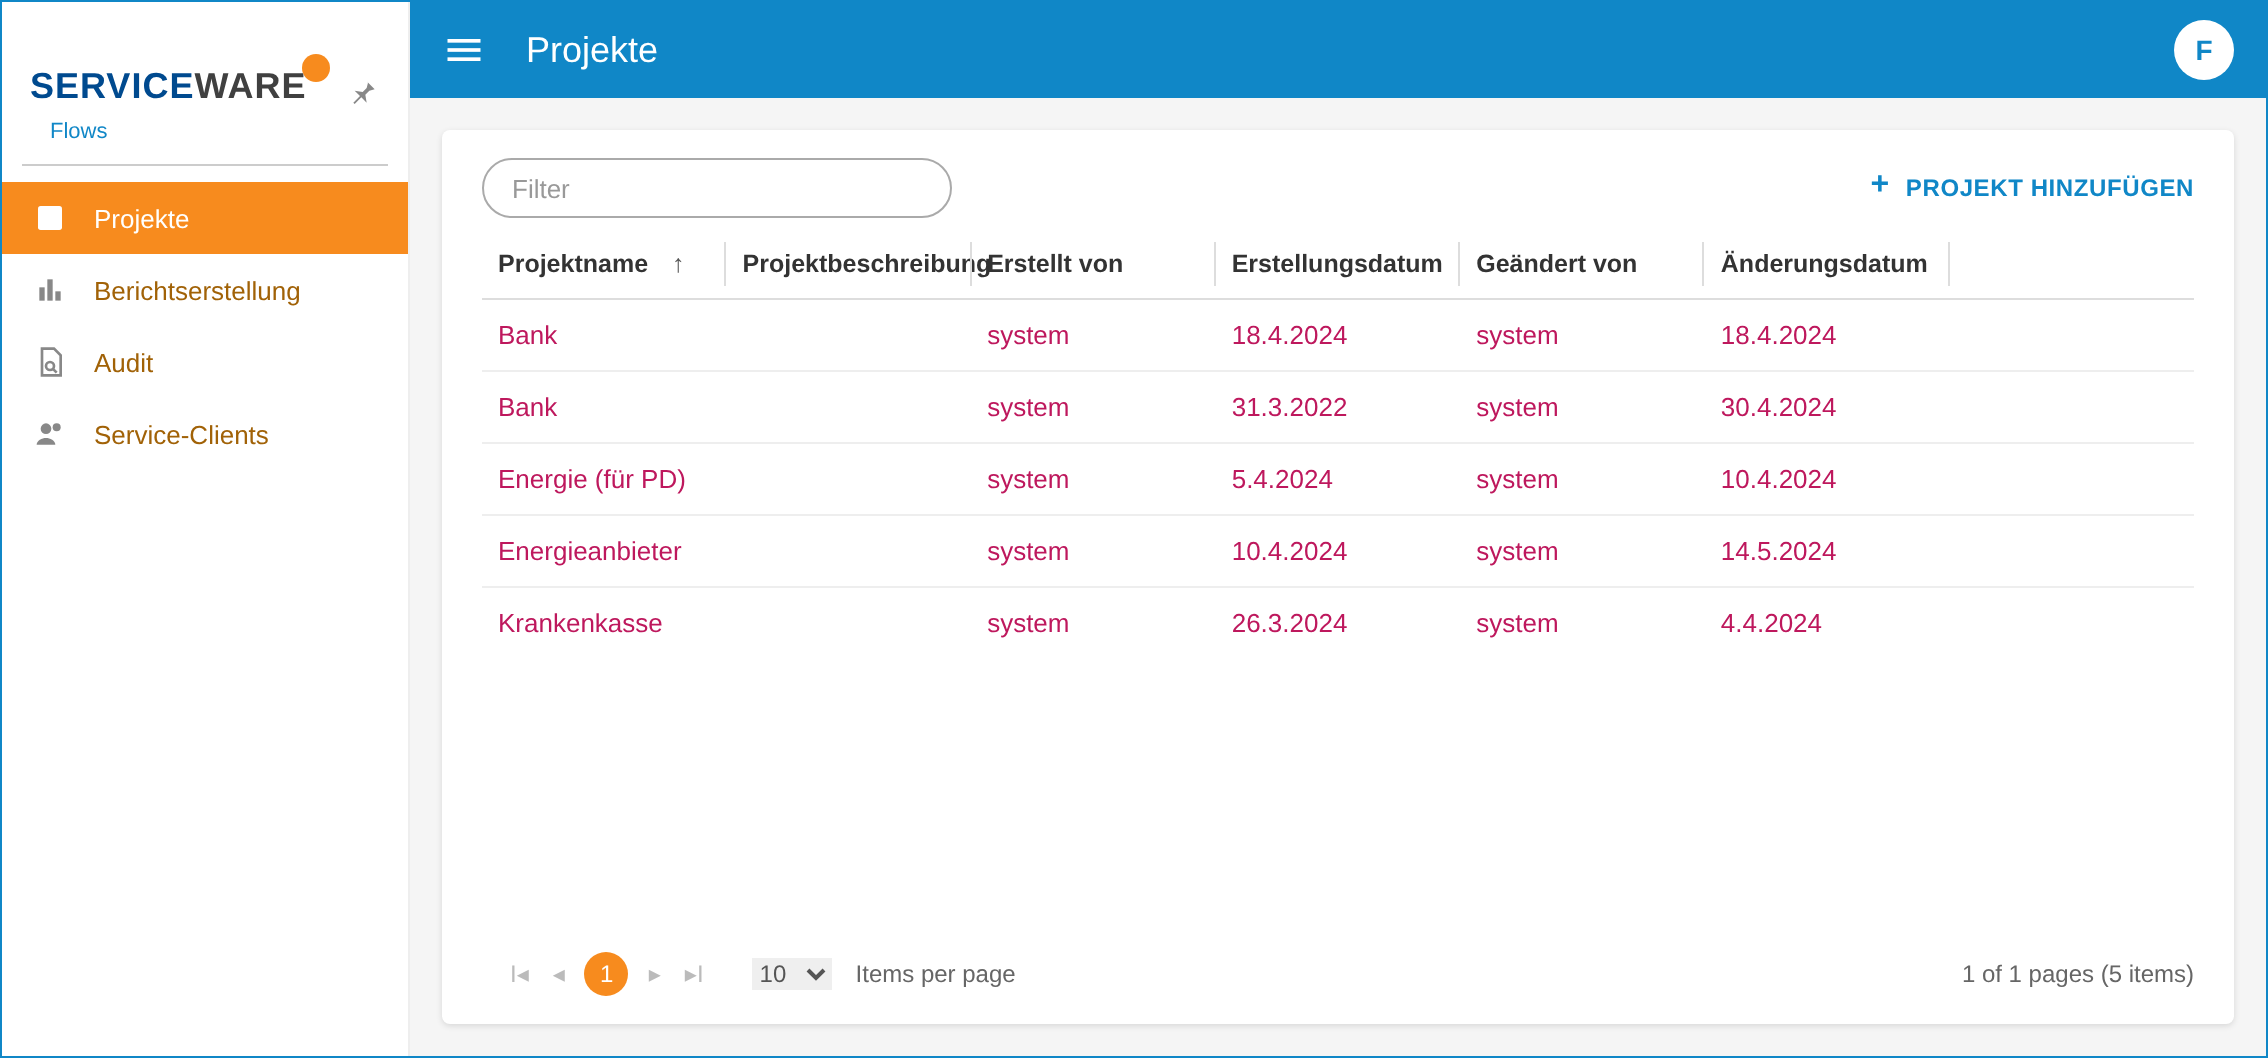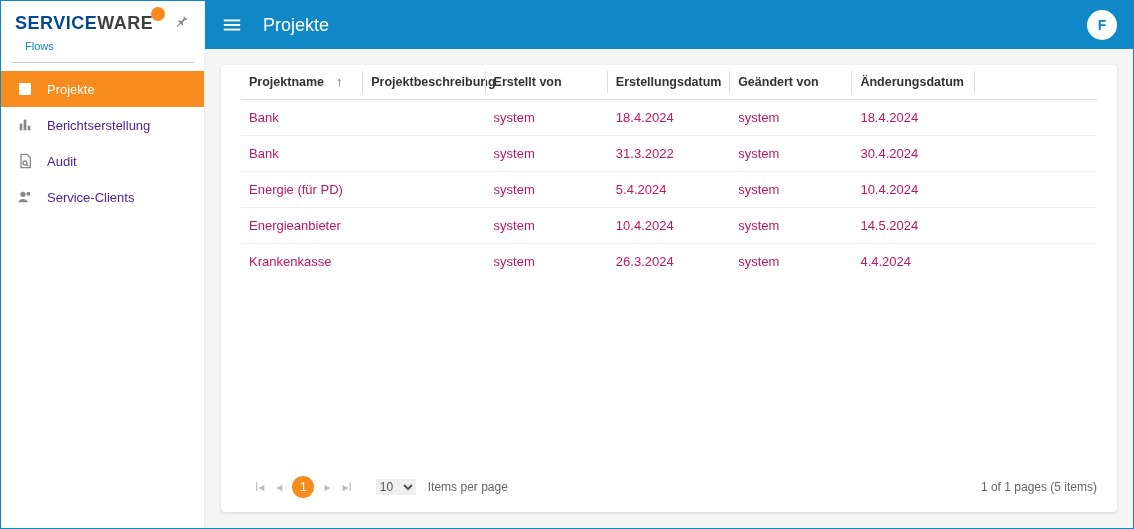--- a/index.html
+++ b/index.html
@@ -1,31 +1,31 @@
 <!DOCTYPE html>
 <html><head>
 <meta charset="utf-8">
 <style>
   * { box-sizing: border-box; margin: 0; padding: 0; }
   html, body { height: 100%; font-family: Arial, Helvetica, sans-serif; font-size: 13px; color: #333; }
   body { display: flex; border: 1px solid #1087c7; width: 1134px; height: 529px; background: #fff; }
 
   
   .sidebar { width: 204px; background: #fff; display: flex; flex-direction: column; border-right: 1px solid #eee; }
-  .brand-row { display: flex; align-items: flex-start; justify-content: space-between; padding: 12px 14px 6px 14px; }
+  .brand-row { display: flex; align-items: flex-end; justify-content: space-between; padding: 32px 14px 6px 14px; }
   .brand { font-weight: 700; font-size: 18px; letter-spacing: .5px; display:flex; align-items:flex-start; }
   .brand .blue { color: #004a8f; }
   .brand .black { color: #404040; }
   .brand-dot { width: 14px; height: 14px; background: #f78b1e; border-radius: 50%; display:inline-block; margin-left: 0px; position:relative; top:-6px; left:-2px;}
   .pin { color: #888; fill:#888; width:16px; height:16px; cursor:pointer; }
   .brand-sub { color:#1087c7; font-size:11px; padding: 0 14px 10px 24px;}
   .brand-divider { border-bottom:1px solid #ccc; margin: 0 10px 4px 10px; height:1px; }
 
   .nav { list-style:none; margin-top:4px; }
-  .nav li { display:flex; align-items:center; gap:14px; padding: 10px 16px; cursor:pointer; font-size:13px; color:#4c1d95;}
+  .nav li { display:flex; align-items:center; gap:14px; padding: 10px 16px; cursor:pointer; font-size:13px; color:#a16207;}
   .nav li.active { background:#f78b1e; color:#fff; }
   .nav li .icon { width:16px; height:16px; fill:currentColor; color:#888; flex-shrink:0;}
   .nav li.active .icon { color:#fff; }
 
   
   .main { flex:1; display:flex; flex-direction:column; background:#f5f5f5; min-width:0;}
   .topbar { background:#1087c7; height:48px; display:flex; align-items:center; padding: 0 16px; color:#fff; }
   .hamburger { width:22px; height:22px; fill:#fff; cursor:pointer; margin-right:20px;}
   .page-title { font-size:18px; font-weight:400; flex:1; }
   .avatar { width:30px; height:30px; border-radius:50%; background:#fff; color:#1087c7; font-weight:700; display:flex; align-items:center; justify-content:center; font-size:14px;}
@@ -113,20 +113,27 @@
     <svg class="hamburger" viewBox="0 0 24 24">
         <rect x="3" y="6" width="18" height="2"></rect>
         <rect x="3" y="11" width="18" height="2"></rect>
         <rect x="3" y="16" width="18" height="2"></rect>
       </svg>
     <div class="page-title">Projekte</div>
     <div class="avatar">F</div>
   </div>
 
   <section class="card">
+    <div class="card-top">
+      <input class="filter" type="text" placeholder="Filter" style="">
+      <div class="add-btn">
+        <span class="plus">+</span>
+        <span>PROJEKT HINZUFÜGEN</span>
+      </div>
+    </div>
 
     <div class="table-wrap">
       <table>
         <colgroup>
           <col style="width:14%">
             <col style="width:14%">
             <col style="width:14%">
             <col style="width:14%">
             <col style="width:14%">
             <col style="width:14%">

